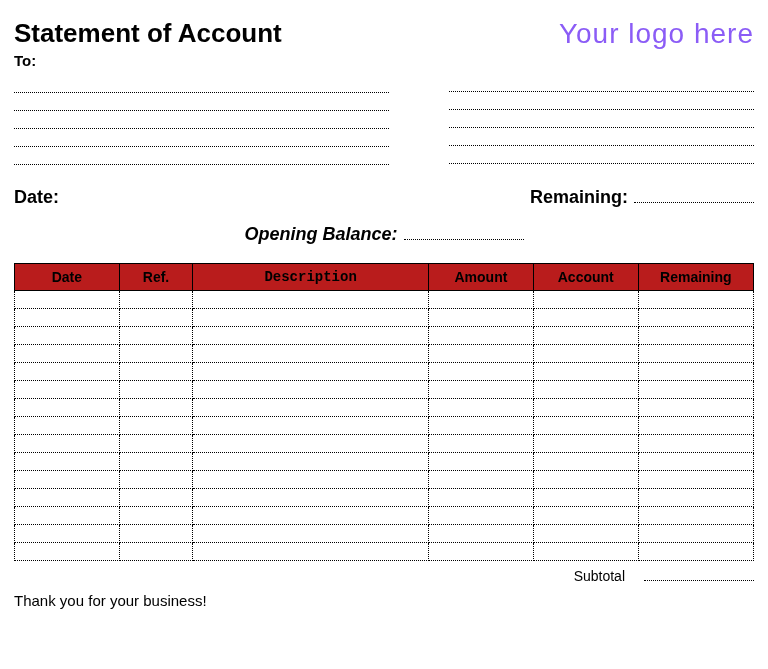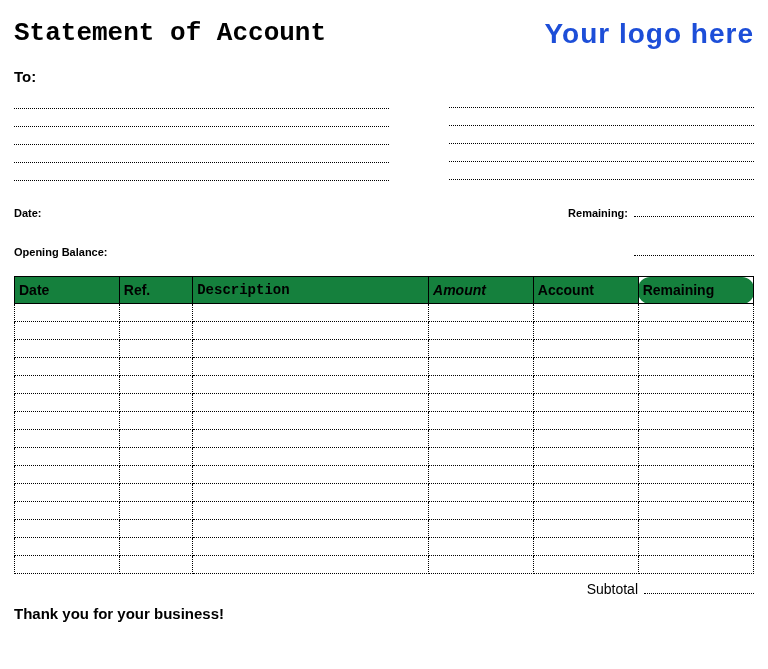--- a/index.html
+++ b/index.html
@@ -11,114 +11,114 @@
     }
     .header-row {
       display: flex;
       justify-content: space-between;
       align-items: flex-start;
     }
     .title {
       font-size: 26px;
       font-weight: bold;
       color: #000;
-      font-family: Liberation Mono, monospace;
     }
     .logo-placeholder {
       font-family: "Comic Sans MS", cursive, sans-serif;
       font-size: 28px;
-      font-weight: bold;
-      color: #1d4ed8;
+      font-weight: normal;
+      color: #8b5cf6;
       letter-spacing: 1px;
     }
     .to-section {
-      margin-top: 18px;
+      margin-top: 2px;
       display: flex;
       gap: 60px;
     }
     .to-left { flex: 1; }
     .to-right { flex: 0 0 305px; }
     .to-label {
       font-size: 15px;
       font-weight: bold;
       margin-bottom: 6px;
     }
     .dotted-line {
       border: none;
       border-bottom: 1px dotted #000;
       height: 18px;
     }
     .meta-row {
       display: flex;
       align-items: baseline;
       margin-top: 22px;
-      font-size: 11px;
+      font-size: 18px;
       font-weight: bold;
     }
     .meta-row .spacer { flex: 1; }
     .meta-row .value-line {
       flex: 0 0 120px;
       border-bottom: 1px dotted #000;
       height: 14px;
       display: inline-block;
     }
     .meta-row.ob {
-      margin-top: 23px;
-      justify-content: space-between;
+      margin-top: 16px;
+      justify-content: center;
+      font-style: italic;
     }
     .meta-row.ob .value-line { flex: 0 0 120px; }
     table.ledger {
       width: 100%;
       border-collapse: collapse;
       margin-top: 18px;
     }
     table.ledger th {
-      background: #15803d;
+      background: #b91c1c;
       font-size: 14px;
       font-weight: bold;
       padding: 5px 4px;
       border: 1px solid #000;
-      text-align: left;
+      text-align: center;
     }
     table.ledger td {
       height: 18px;
       border-left: 1px dotted #000;
       border-right: 1px dotted #000;
       border-bottom: 1px dotted #000;
       font-size: 13px;
     }
     table.ledger td:first-child { border-left: 1px dotted #000; }
     table.ledger td:last-child { border-right: 1px dotted #000; }
     .col-date { width: 100px; }
     .col-ref { width: 70px; }
     .col-desc { width: 225px; font-family: Liberation Mono, monospace; }
-    .col-amt { width: 100px; font-style: italic; }
+    .col-amt { width: 100px; }
     .col-pay { width: 100px; }
-    .col-rem { width: 110px; border-radius: 12px; }
+    .col-rem { width: 110px; }
     .totals {
       margin-top: 6px;
       display: flex;
       flex-direction: column;
       align-items: flex-end;
       font-size: 14px;
       gap: 2px;
     }
     .totals .trow {
       display: flex;
       align-items: baseline;
-      gap: 6px;
+      gap: 19px;
     }
     .totals .tval {
       width: 110px;
       border-bottom: 1px dotted #000;
       height: 14px;
     }
     .thank-you {
       font-size: 15px;
-      font-weight: bold;
+      font-weight: normal;
       margin-top: 8px;
     }
   </style>
 </head>
 <body>
 
 <div class="header-row">
   <div class="title">Statement of Account</div>
   <div class="logo-placeholder">Your logo here</div>
 </div>

